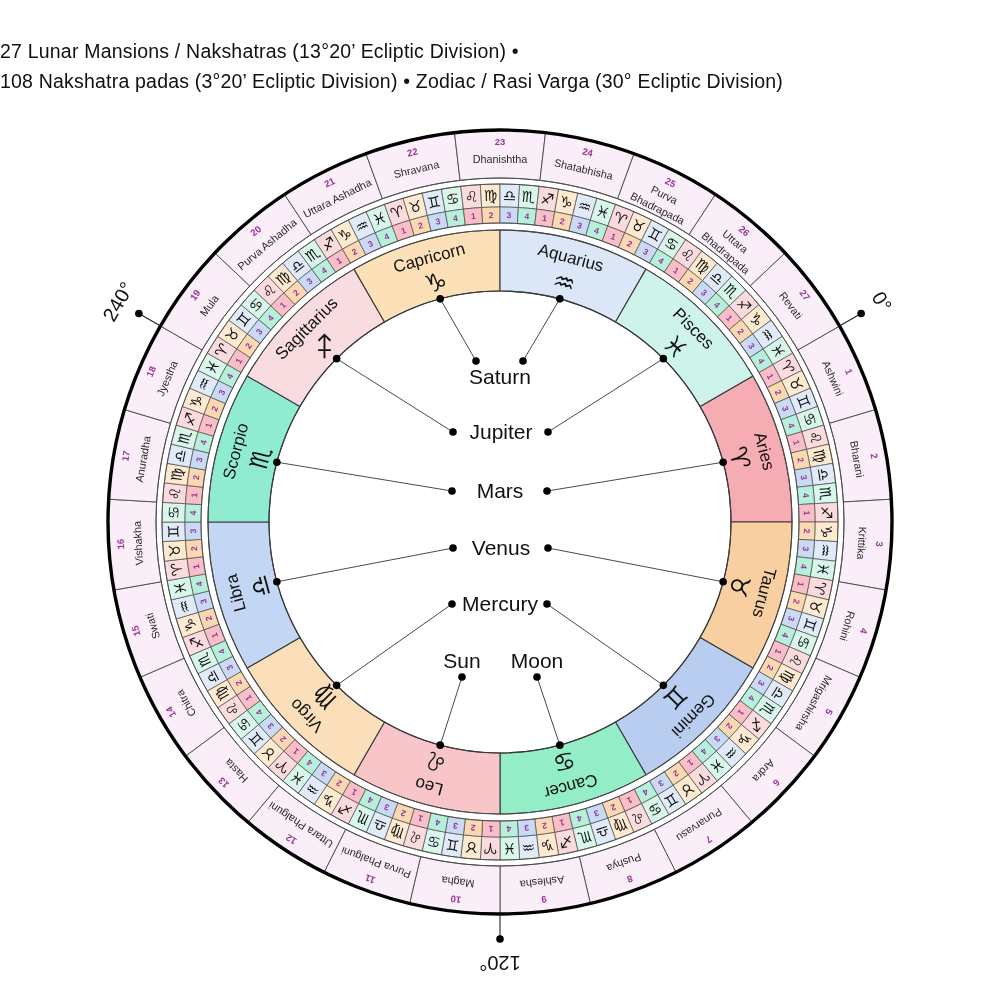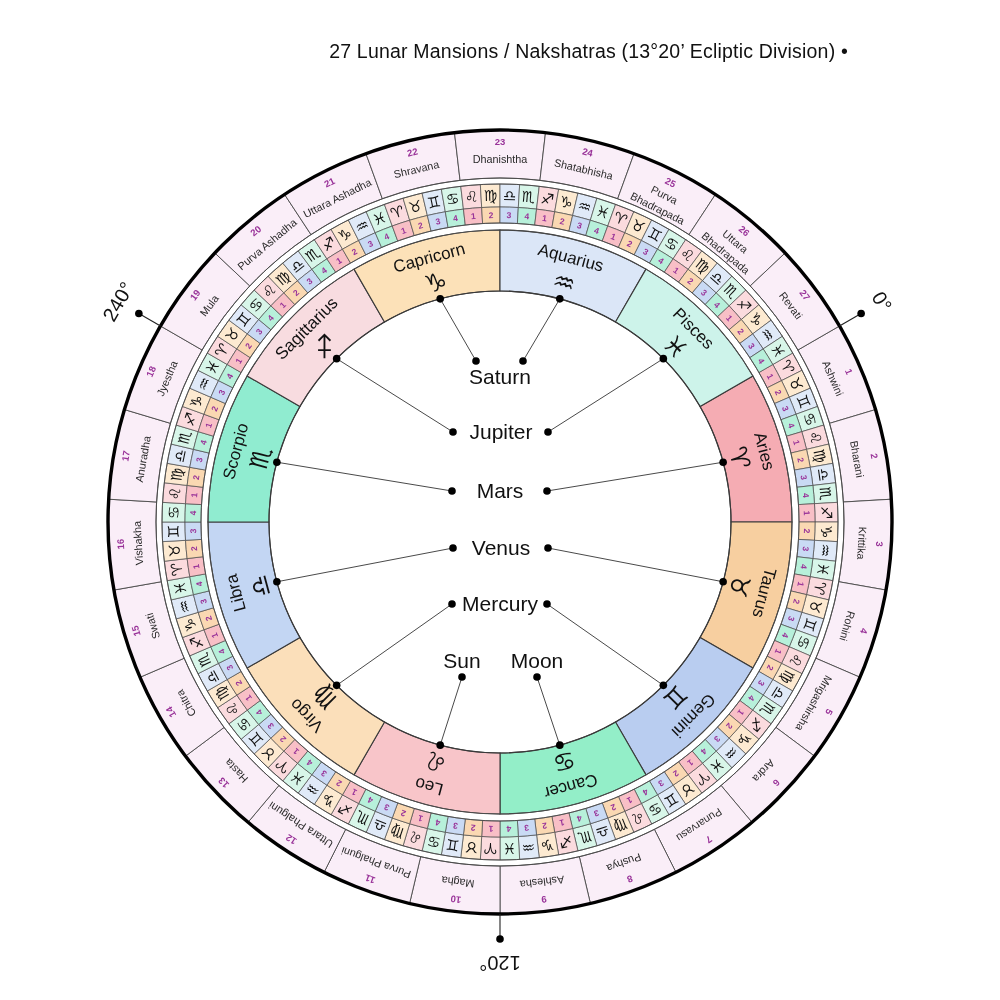--- a/index.html
+++ b/index.html
@@ -1,29 +1,30 @@
 <!DOCTYPE html>
 <html><head>
 <meta charset="utf-8">
 <style>
   html,body{margin:0;padding:0;background:#fff;}
   .page{position:relative;width:1000px;height:1000px;background:#fff;overflow:hidden;
         font-family:"Liberation Sans",sans-serif;}
-  .title{position:absolute;top:36px;left:0;width:848px;text-align:right;
+  .title{position:absolute;top:36px;left:0;width:848px;text-align:left;
          font-size:19.5px;line-height:30px;color:#111;letter-spacing:0.2px;}
   svg{position:absolute;left:0;top:0;}
   svg text{font-family:"Liberation Sans",sans-serif;}
   text.glyph{font-family:"DejaVu Sans",sans-serif;}
 </style>
 </head>
 <body>
 
 <div class="page">
   <div class="title">
     <div>27 Lunar Mansions / Nakshatras (13°20’ Ecliptic Division)  •</div>
+    <div>108 Nakshatra padas (3°20’ Ecliptic Division)  •  Zodiac / Rasi Varga (30° Ecliptic Division)</div>
   </div>
   <svg id="wheel" width="1000" height="1000" viewBox="0 0 1000 1000">
       <g>
         <path d="M839.48 326.00 A392 392 0 0 1 875.53 409.57 L829.55 423.34 A344 344 0 0 0 797.91 350.00 Z" fill="#faeef8" stroke="#4a4a4a" stroke-width="0.9"></path>
         <path d="M875.53 409.57 A392 392 0 0 1 891.34 499.21 L843.42 502.00 A344 344 0 0 0 829.55 423.34 Z" fill="#faeef8" stroke="#4a4a4a" stroke-width="0.9"></path>
         <path d="M891.34 499.21 A392 392 0 0 1 886.04 590.07 L838.77 581.73 A344 344 0 0 0 843.42 502.00 Z" fill="#faeef8" stroke="#4a4a4a" stroke-width="0.9"></path>
         <path d="M886.04 590.07 A392 392 0 0 1 859.94 677.26 L815.87 658.25 A344 344 0 0 0 838.77 581.73 Z" fill="#faeef8" stroke="#4a4a4a" stroke-width="0.9"></path>
         <path d="M859.94 677.26 A392 392 0 0 1 814.43 756.09 L775.93 727.42 A344 344 0 0 0 815.87 658.25 Z" fill="#faeef8" stroke="#4a4a4a" stroke-width="0.9"></path>
         <path d="M814.43 756.09 A392 392 0 0 1 751.97 822.29 L721.12 785.52 A344 344 0 0 0 775.93 727.42 Z" fill="#faeef8" stroke="#4a4a4a" stroke-width="0.9"></path>
         <path d="M751.97 822.29 A392 392 0 0 1 675.93 872.30 L654.39 829.41 A344 344 0 0 0 721.12 785.52 Z" fill="#faeef8" stroke="#4a4a4a" stroke-width="0.9"></path>

